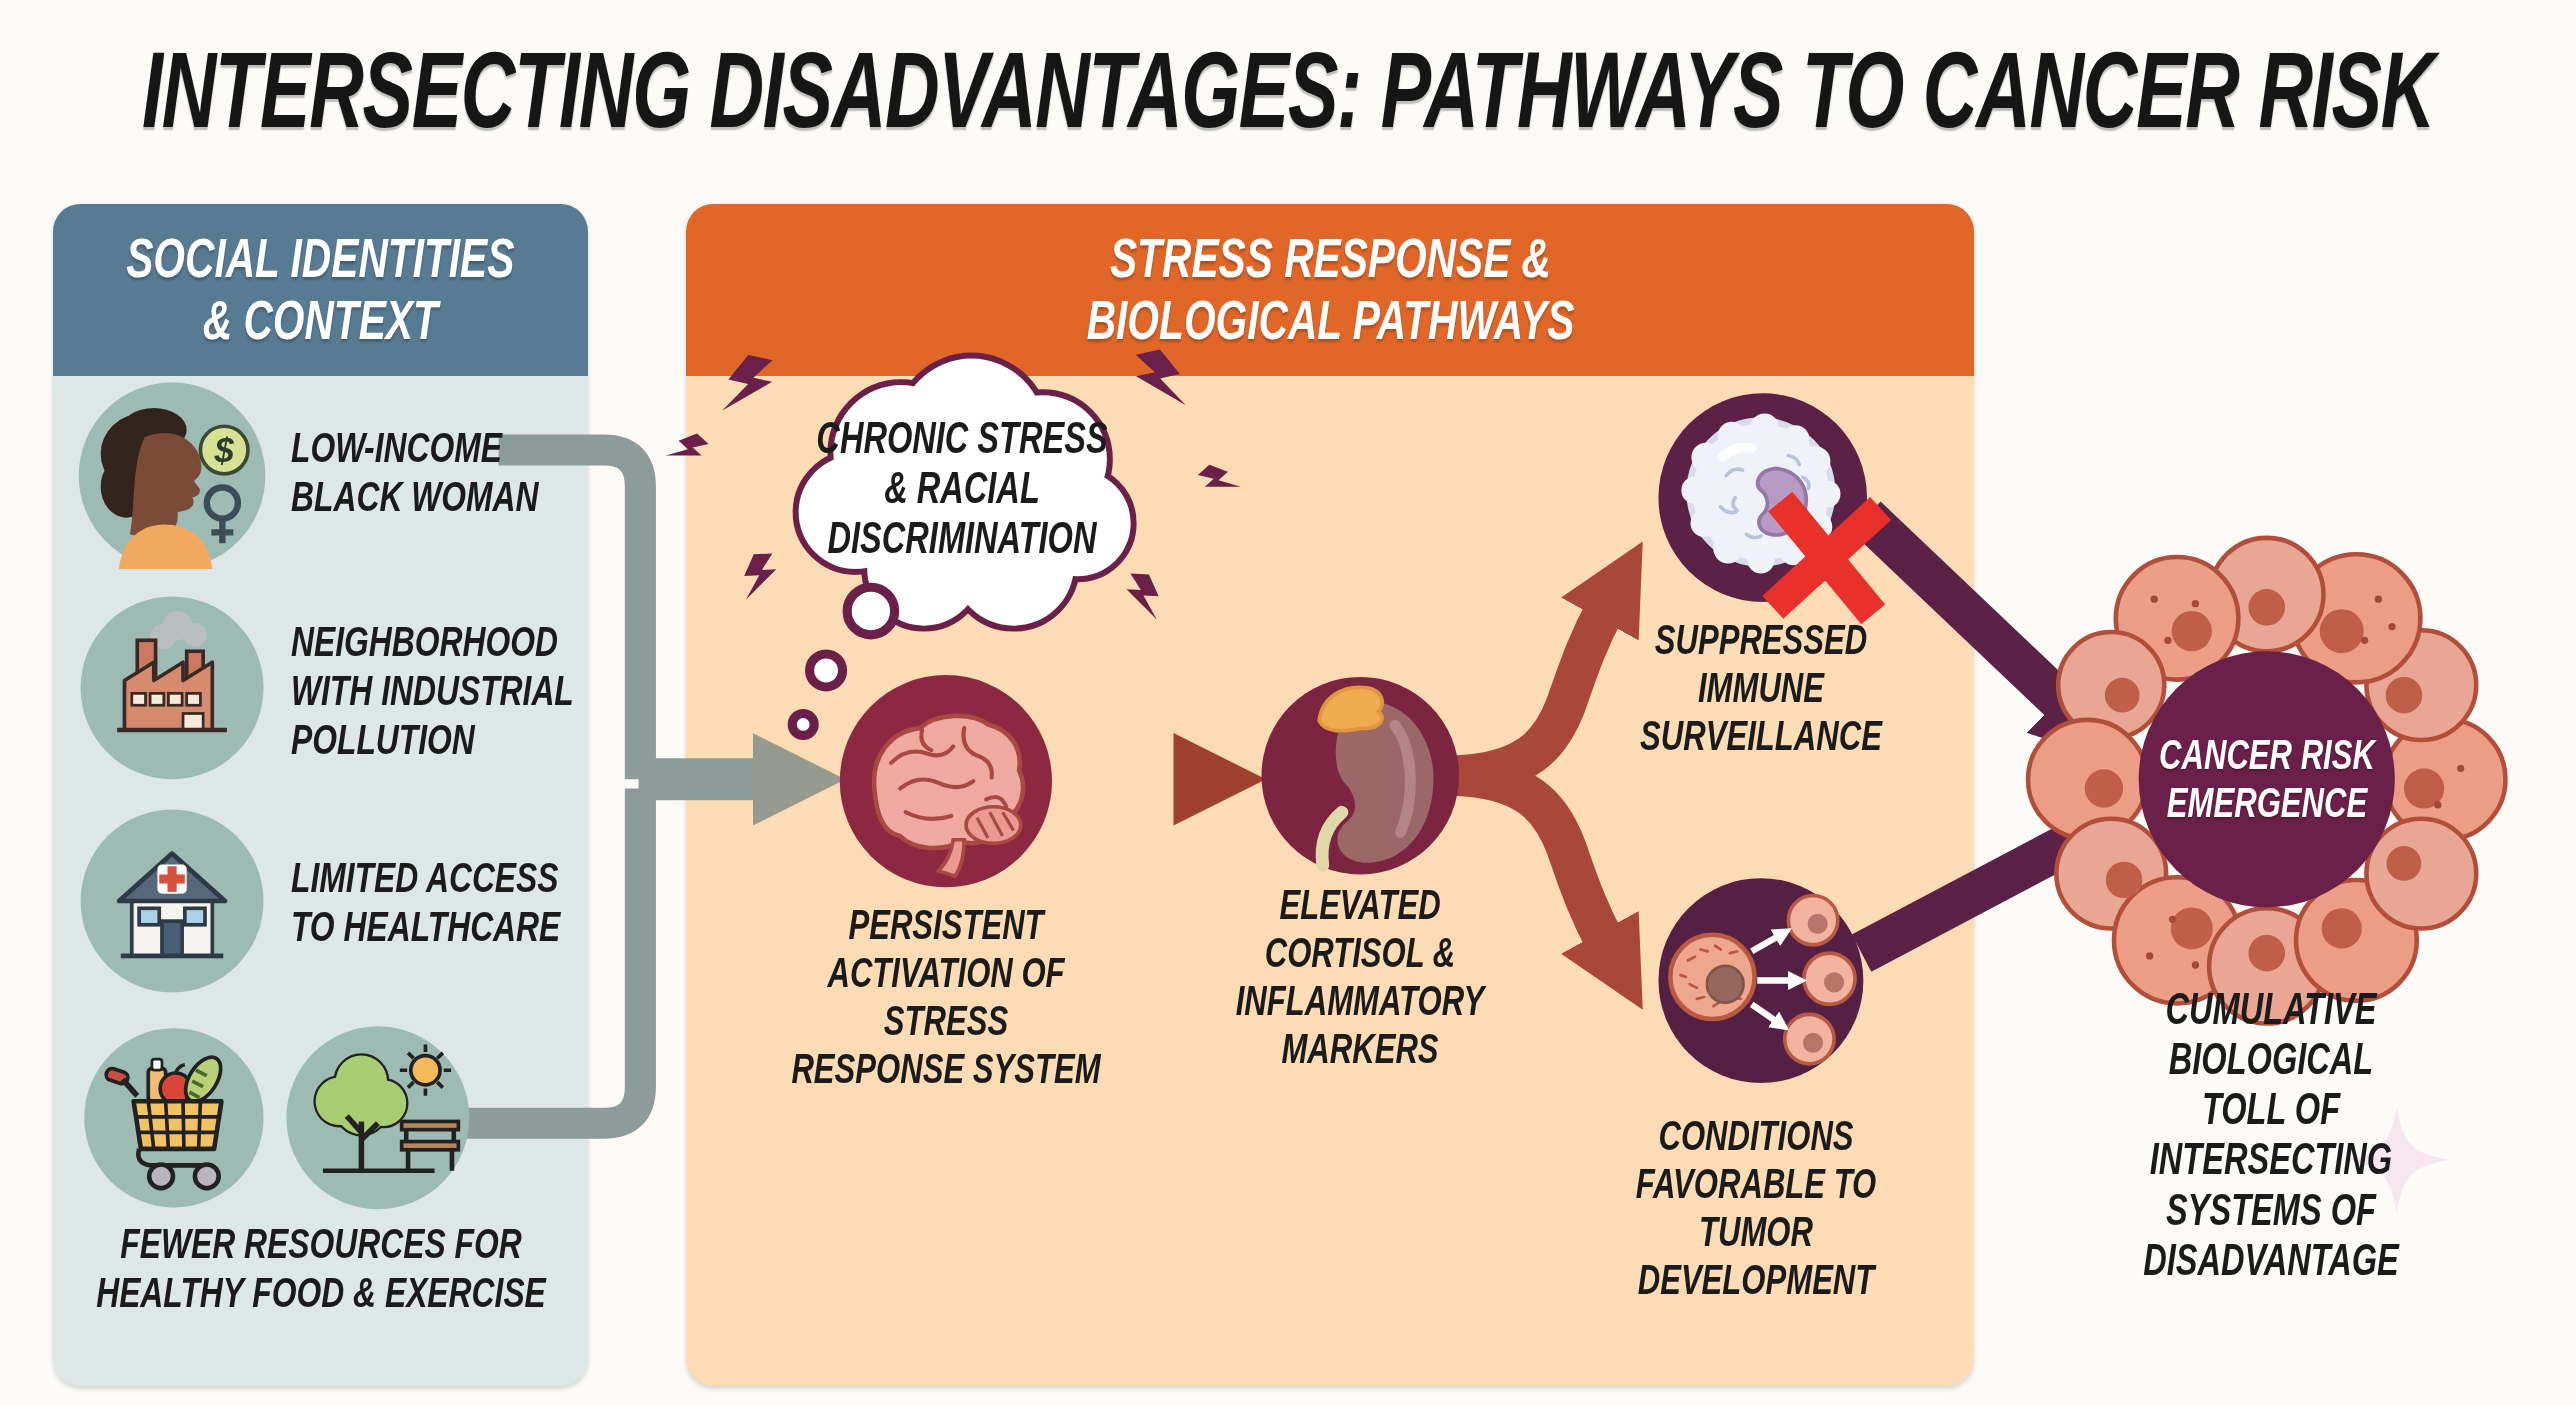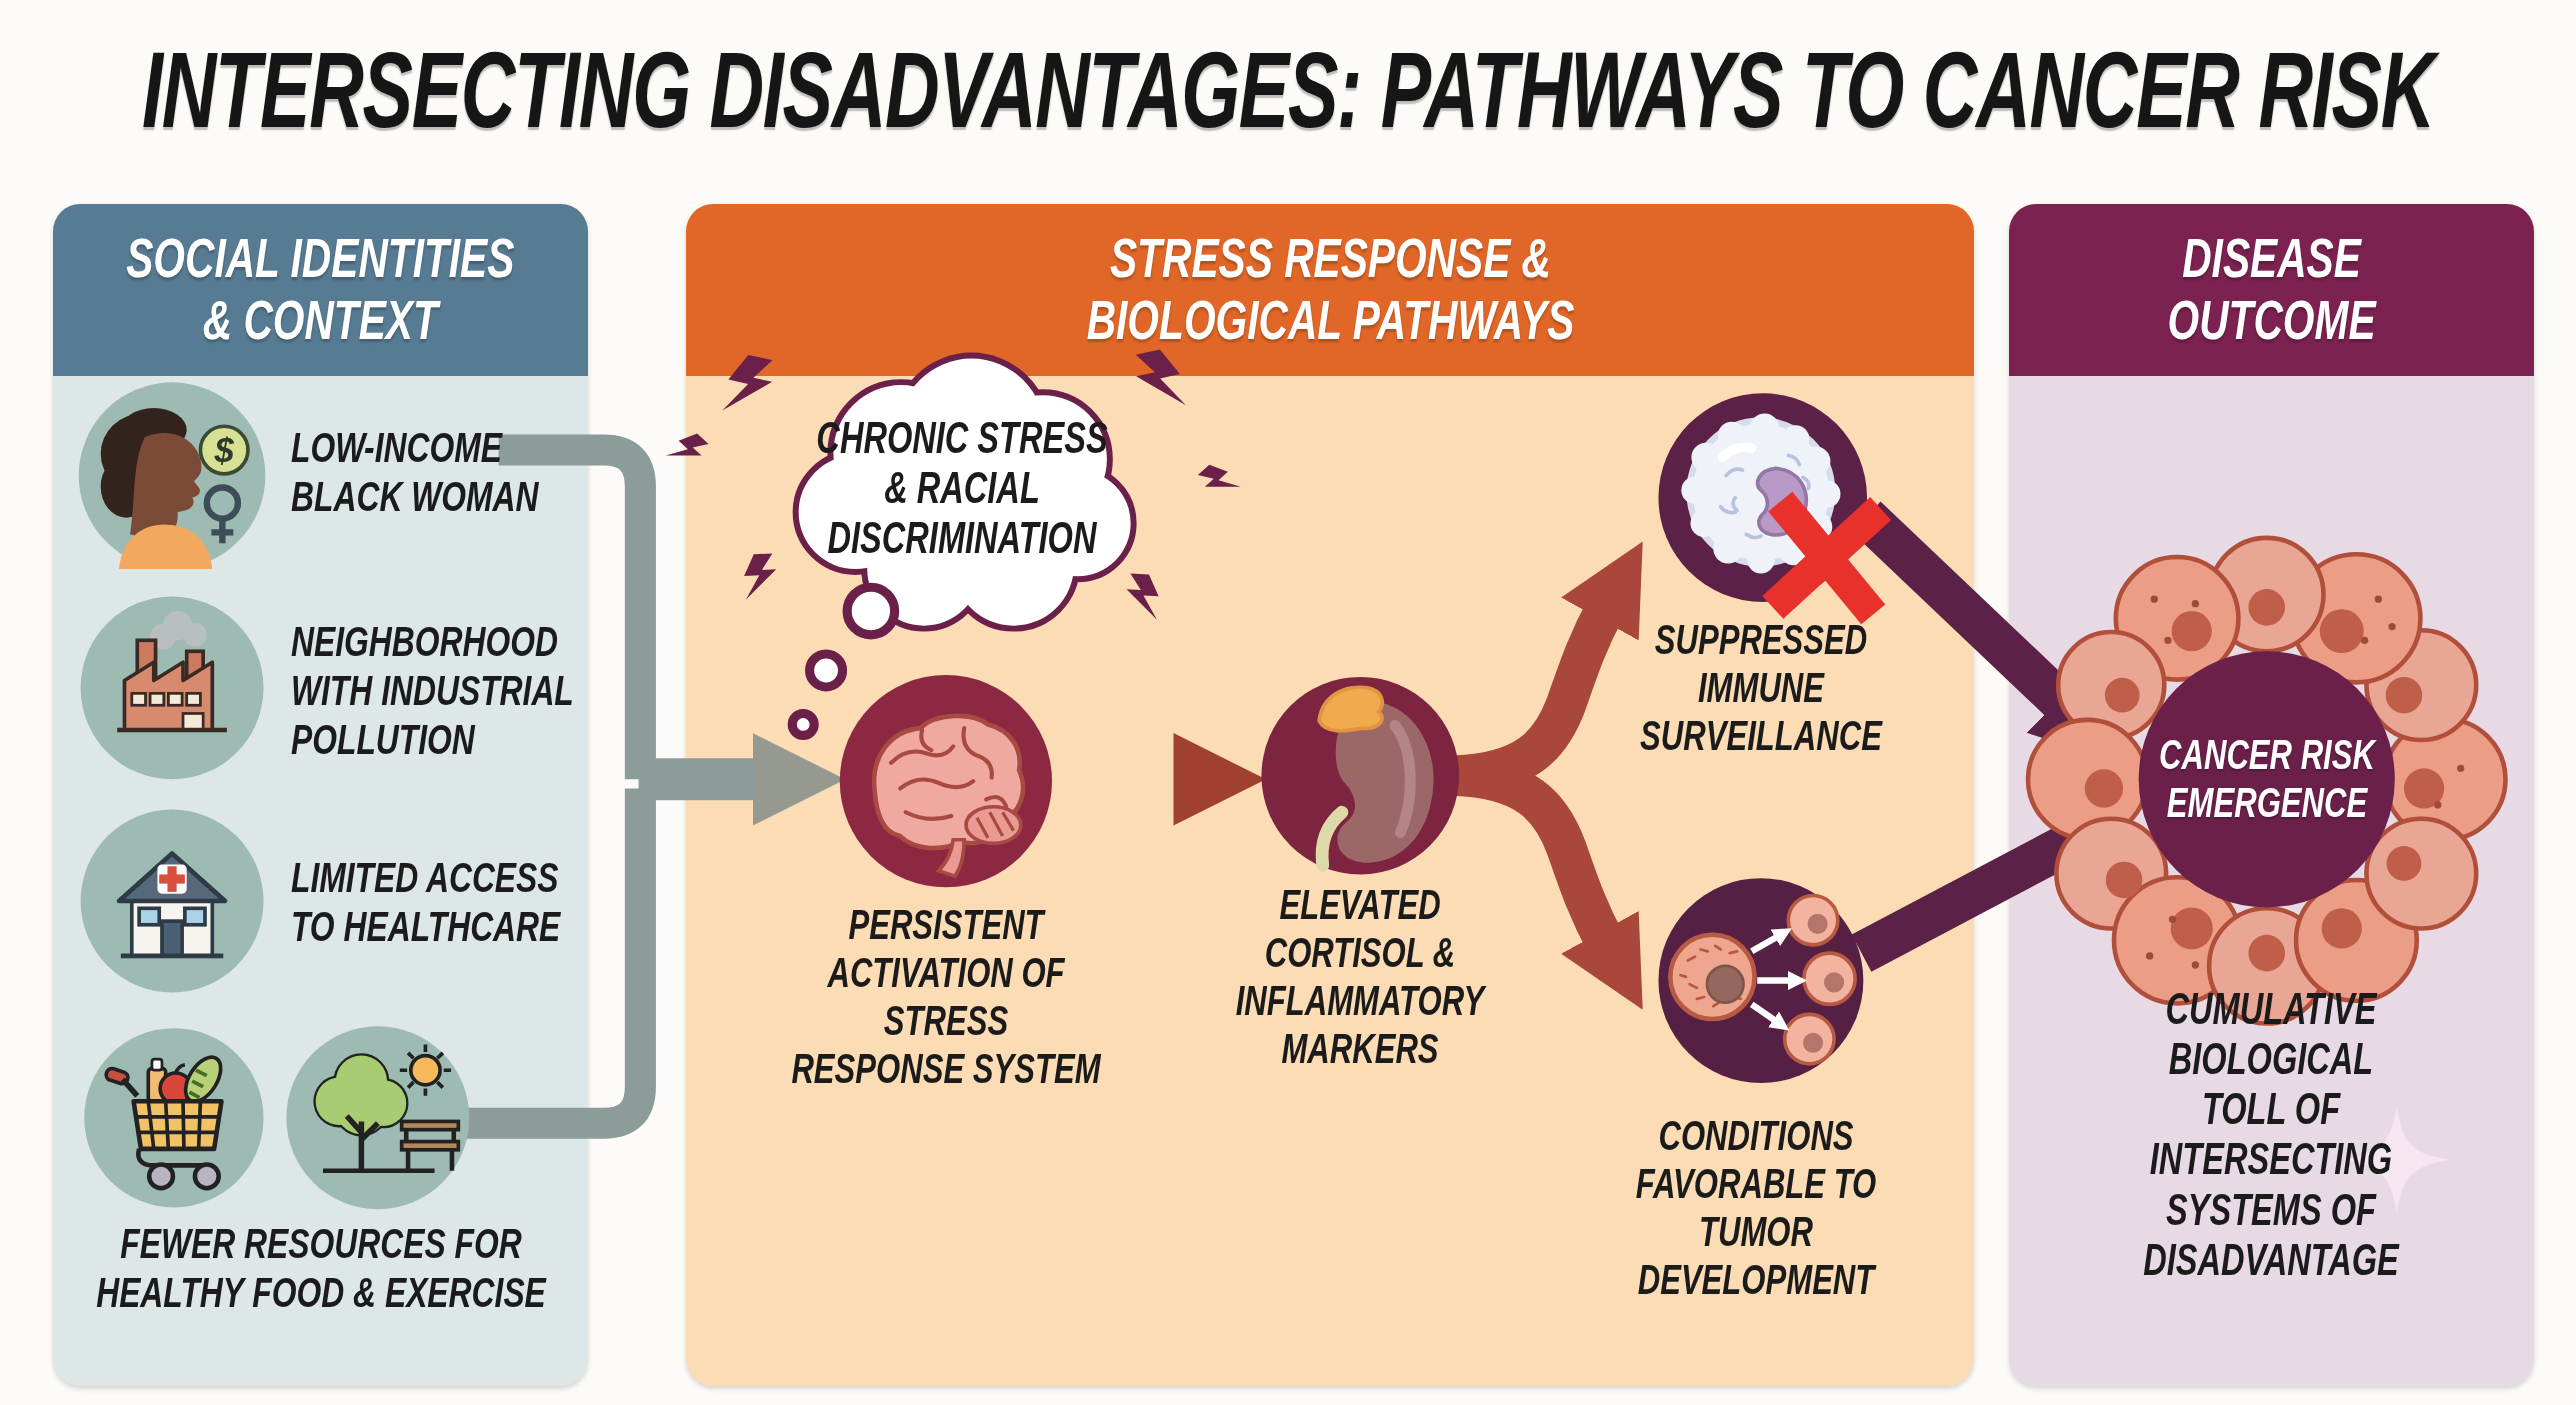--- a/index.html
+++ b/index.html
@@ -39,26 +39,20 @@
       <div class="header-text">SOCIAL IDENTITIES
 &amp; CONTEXT</div>
     </div>
   </div>
   <div class="panel panel-stress">
     <div class="panel-header hdr-stress">
       <div class="header-text">STRESS RESPONSE &amp;
 BIOLOGICAL PATHWAYS</div>
     </div>
   </div>
-  <div class="panel panel-outcome">
-    <div class="panel-header hdr-outcome">
-      <div class="header-text">DISEASE
-OUTCOME</div>
-    </div>
-  </div>
 
   <svg class="gfx" width="2576" height="1405" viewBox="0 0 2816 1536">
     <defs>
       <marker id="mGray" viewBox="0 0 4 4" refX="0.6" refY="2" markerWidth="2.2" markerHeight="2.5" orient="auto">
         <path d="M0,0 L4,2 L0,4 Z" fill="#95998f"></path>
       </marker>
       <marker id="mRed" viewBox="0 0 4 4" refX="0.6" refY="2" markerWidth="2.2" markerHeight="2.5" orient="auto">
         <path d="M0,0 L4,2 L0,4 Z" fill="#a0402f"></path>
       </marker>
       <marker id="mSplit" viewBox="0 0 4 4" refX="0.6" refY="2" markerWidth="2.2" markerHeight="2.5" orient="auto">

